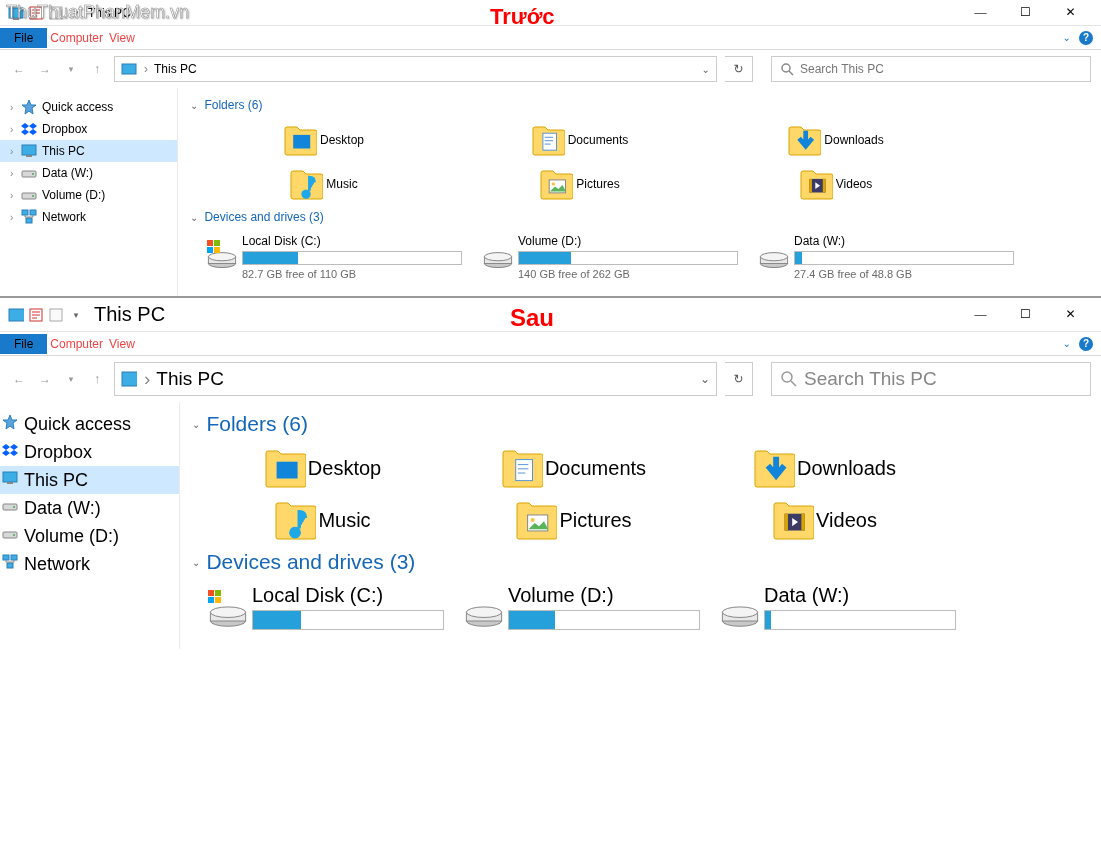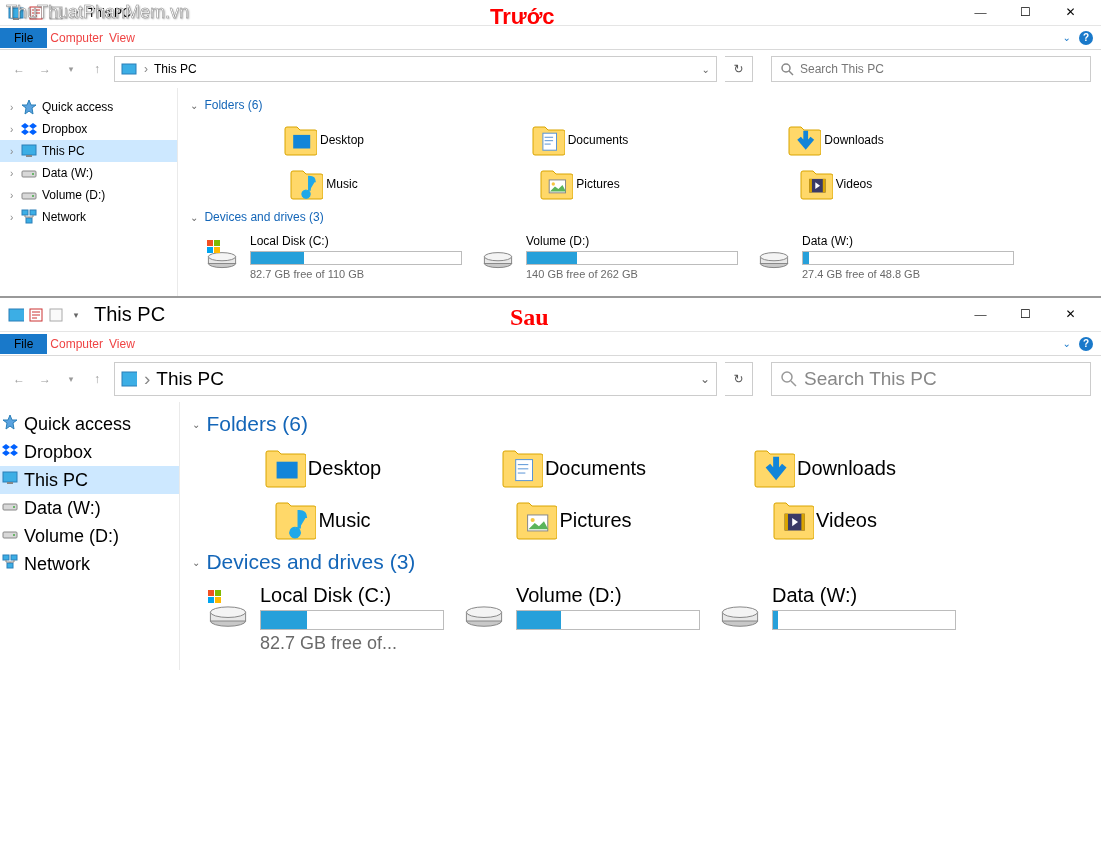--- a/index.html
+++ b/index.html
@@ -29,21 +29,21 @@
 .sidebar-item .twisty { width: 10px; color: #888; font-size: 10px; }
 .sidebar-item .icon { width: 18px; display: inline-flex; align-items: center; justify-content: center; margin-right: 4px; }
 .sidebar-item.selected { background: #cde8ff; }
 .content { flex: 1; padding: 6px 12px 12px; }
 .section-hdr { color: #1466b8; display: flex; align-items: center; margin: 4px 0 6px; }
 .section-hdr .chev { margin-right: 6px; color: #6a6a6a; font-size: 10px; }
 .grid { display: flex; flex-wrap: wrap; }
 .folder-item { display: flex; align-items: center; width: 240px; margin: 4px 4px 4px 12px; justify-content: center; }
 .folder-icon { width: 40px; height: 36px; display: flex; align-items: center; justify-content: center; position: relative; }
 .drive-item { display: flex; width: 260px; margin: 4px 4px 4px 12px; }
-.drive-info { margin-left: 8px; flex: 1; }
+.drive-info { flex: 1; }
 .drive-bar { border: 1px solid #bcbcbc; height: 14px; margin: 3px 0; position: relative; background: #fff; }
 .drive-bar .fill { background: #26a0da; height: 100%; }
 .drive-free { color: #6a6a6a; font-size: 11px; }
 .drive-hw { width: 40px; height: 38px; display: flex; align-items: flex-end; justify-content: center; }
 
 .overlay-label { position: absolute; font-weight: bold; color: #ff0000; }
 
 
 .panel.large .titlebar { height: 34px; }
 .panel.large .titlebar .title { font-size: 20px; }
@@ -323,21 +323,21 @@
             </div>
           </div>
         </div>
     </div>
   </div>
 </div>
 
 <div class="divider"></div>
 
 <div class="panel large">
-  <div class="overlay-label" style="top:6px; left:510px; font-size:24px;font-family:Liberation Serif, serif;">Sau</div>
+  <div class="overlay-label" style="top:6px; left:510px; font-size:24px;">Sau</div>
 
   <div class="titlebar">
     <span class="qat-icon">
         <svg width="18" height="18">
           <rect x="1" y="3" width="16" height="12" fill="#3caee5" stroke="#2a7fb8"></rect>
         </svg>
       </span>
     <span class="qat-icon">
         <svg width="14" height="14">
           <rect x="1" y="1" width="12" height="12" fill="#fff" stroke="#c33"></rect>
@@ -534,21 +534,20 @@
                   <rect y="7" width="6" height="6" fill="#00a4ef"></rect>
                   <rect x="7" y="7" width="6" height="6" fill="#ffb900"></rect>
                 </g>
               </svg>
             </span>
             <div class="drive-info">
               <div>Local Disk (C:)</div>
               <div class="drive-bar">
                 <div class="fill" style="width:25%"></div>
               </div>
-              <div class="drive-free">82.7 GB free of...</div>
             </div>
           </div>
           <div class="drive-item">
             <span class="drive-hw">
               <svg width="44" height="44">
                 <ellipse cx="22" cy="33" rx="17.6" ry="5.279999999999999" fill="#c8c8c8" stroke="#888"></ellipse>
                 <rect x="4.4" y="24.200000000000003" width="35.2" height="8.8" fill="#e8e8e8" stroke="#888"></rect>
                 <ellipse cx="22" cy="24.200000000000003" rx="17.6" ry="5.279999999999999" fill="#f4f4f4" stroke="#888"></ellipse>
               </svg>
             </span>

